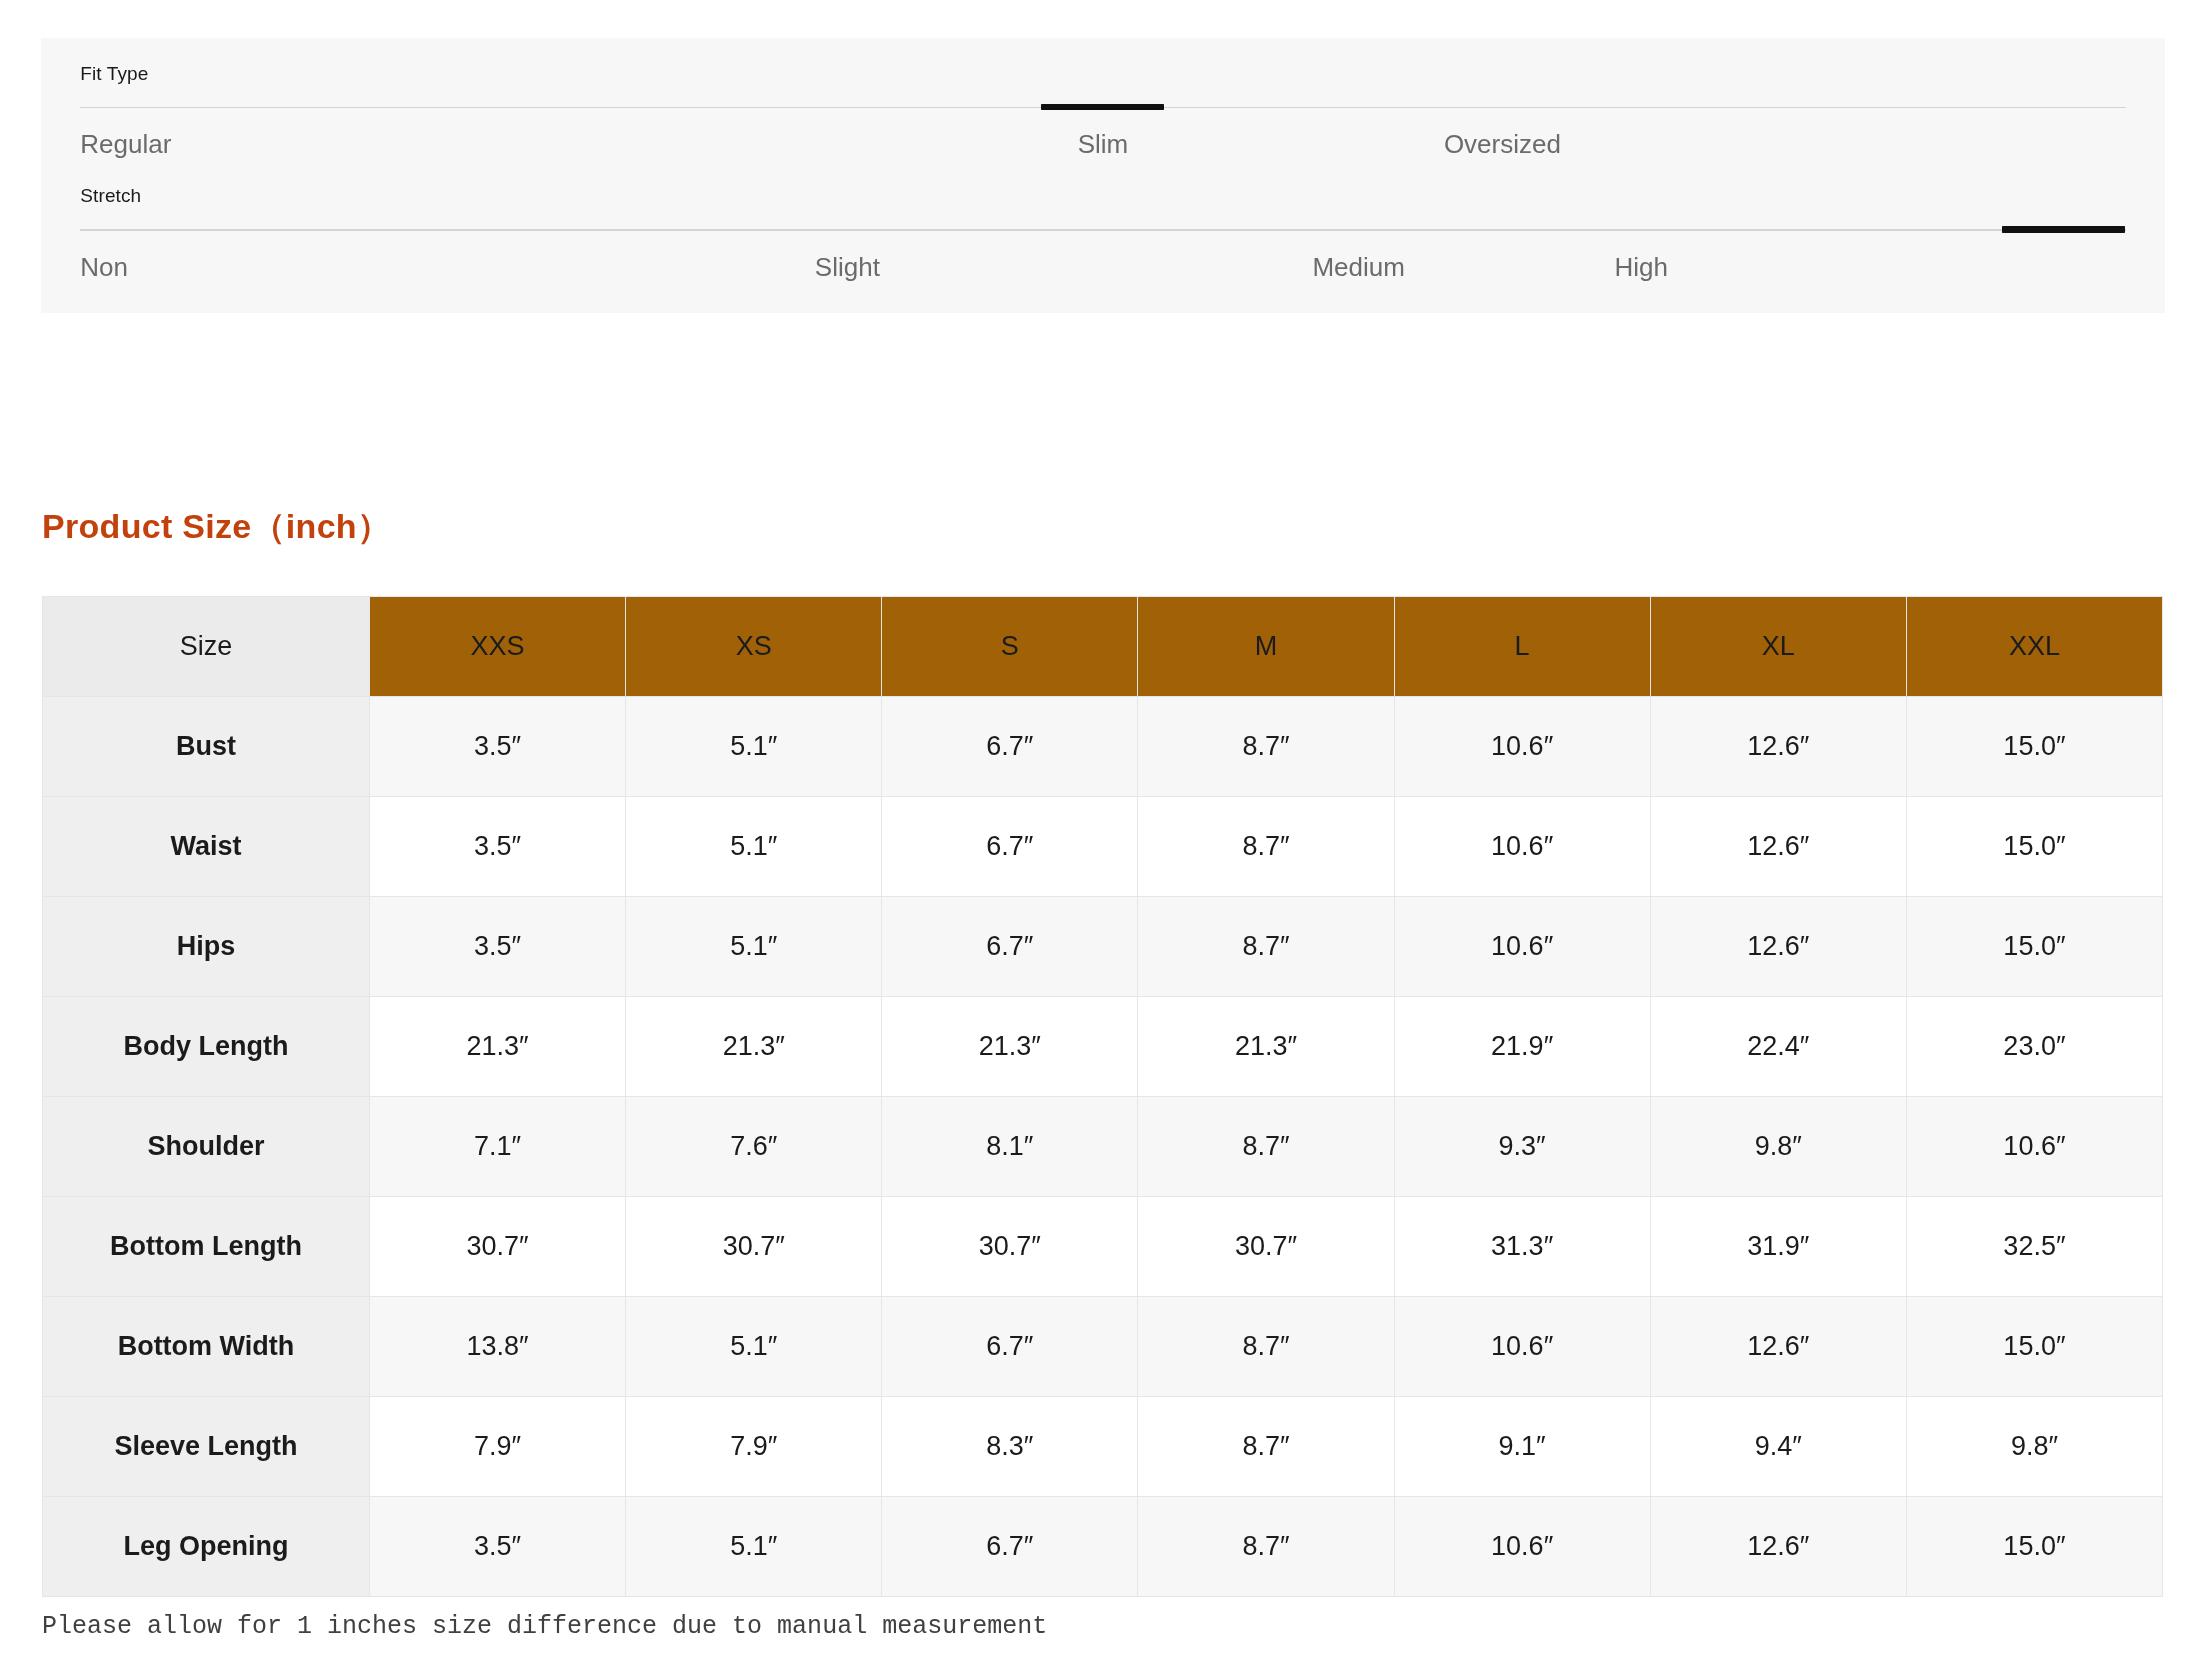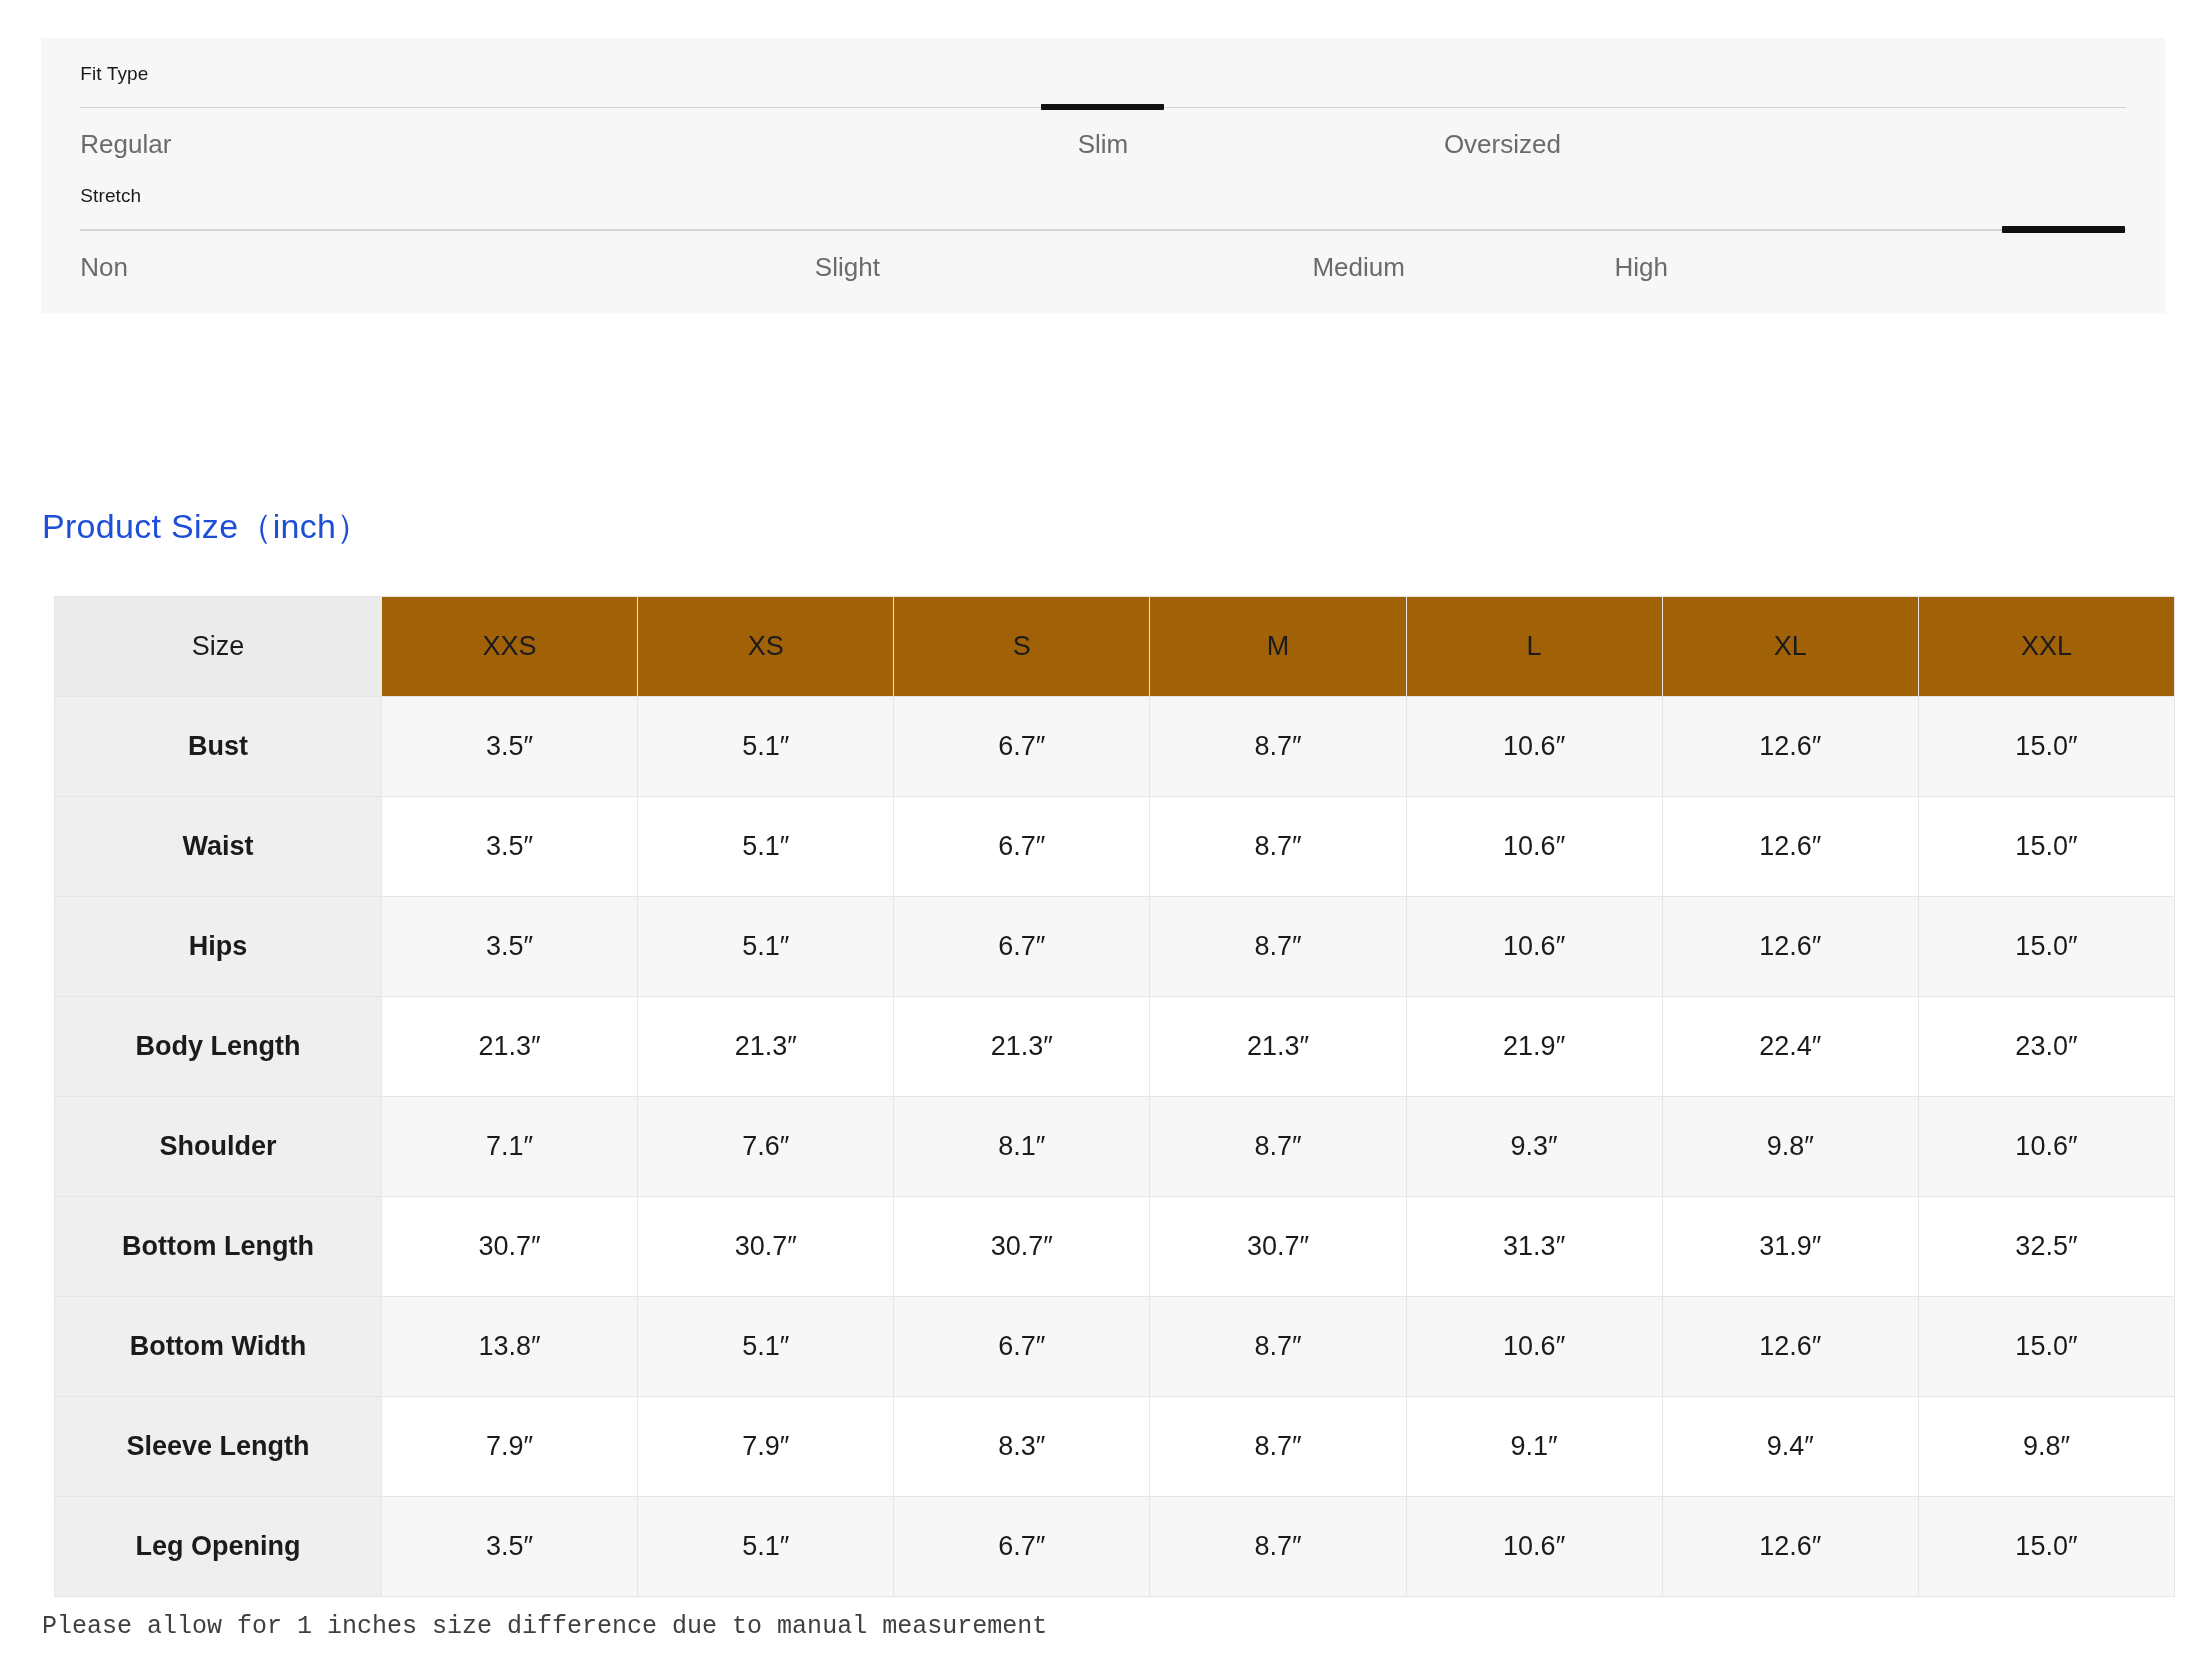--- a/index.html
+++ b/index.html
@@ -77,37 +77,36 @@
   }
   .scale-labels .lbl:first-child { text-align: left; }
   .scale-labels .lbl:last-child { text-align: left; }
 
   
   .section-title {
     position: absolute;
     left: 42px;
     top: 504px;
     font-size: 34px;
-    font-weight: normal;
-    color: #1d4ed8;
+    font-weight: bold;
+    color: #c2410c;
     letter-spacing: 0.3px;
   }
 
   
   .table-wrap {
     position: absolute;
     left: 42px;
     top: 596px;
     width: 2121px;
   }
   table.size-table {
     border-collapse: collapse;
     width: 100%;
     table-layout: fixed;
-    margin-left: 12px;
   }
   table.size-table th,
   table.size-table td {
     border: 0.7px solid #e6e6e6;
     text-align: center;
     font-size: 27px;
     color: #1b1b1b;
     height: 99px;
     font-weight: normal;
     padding: 0;

